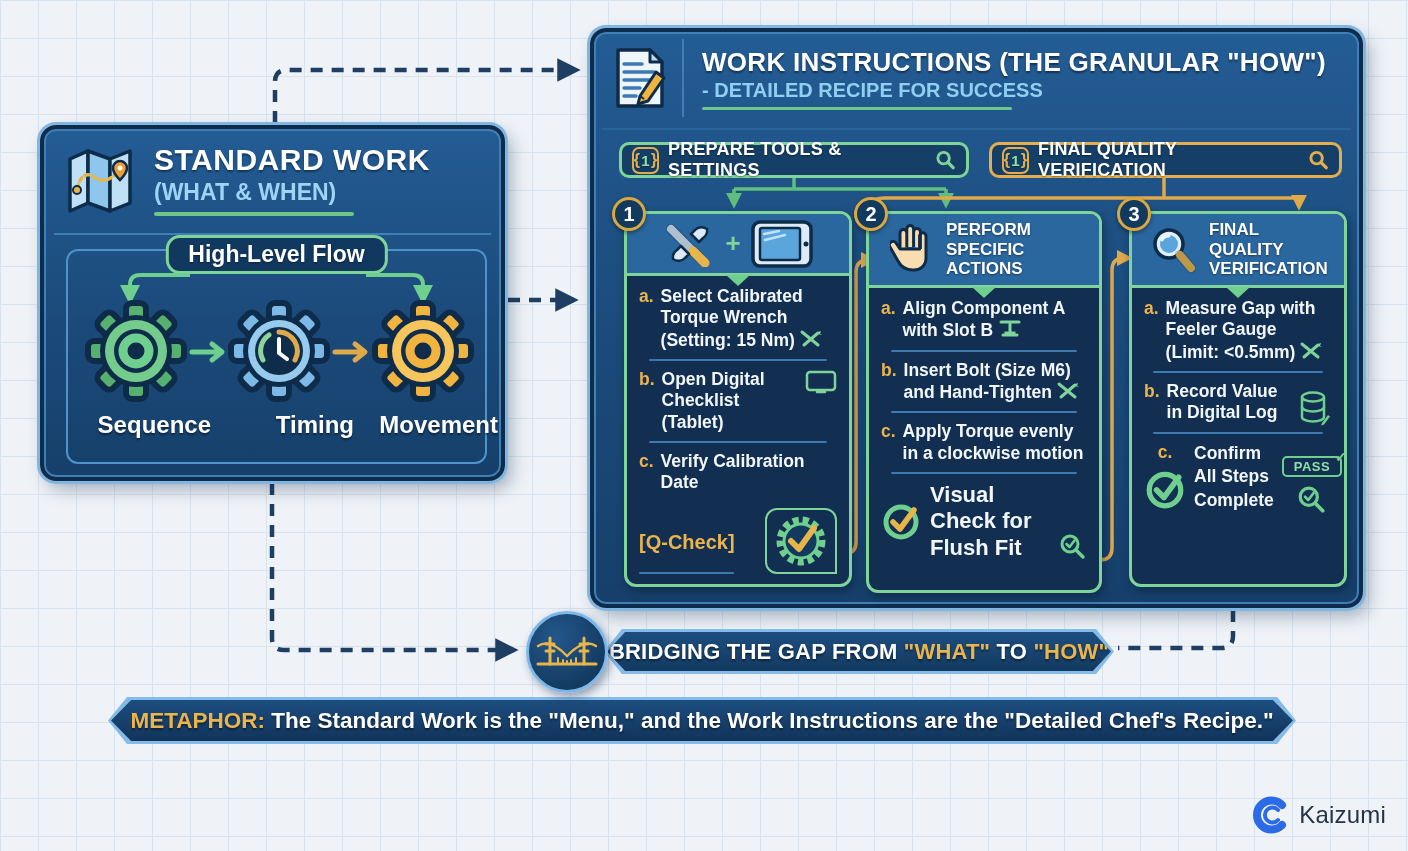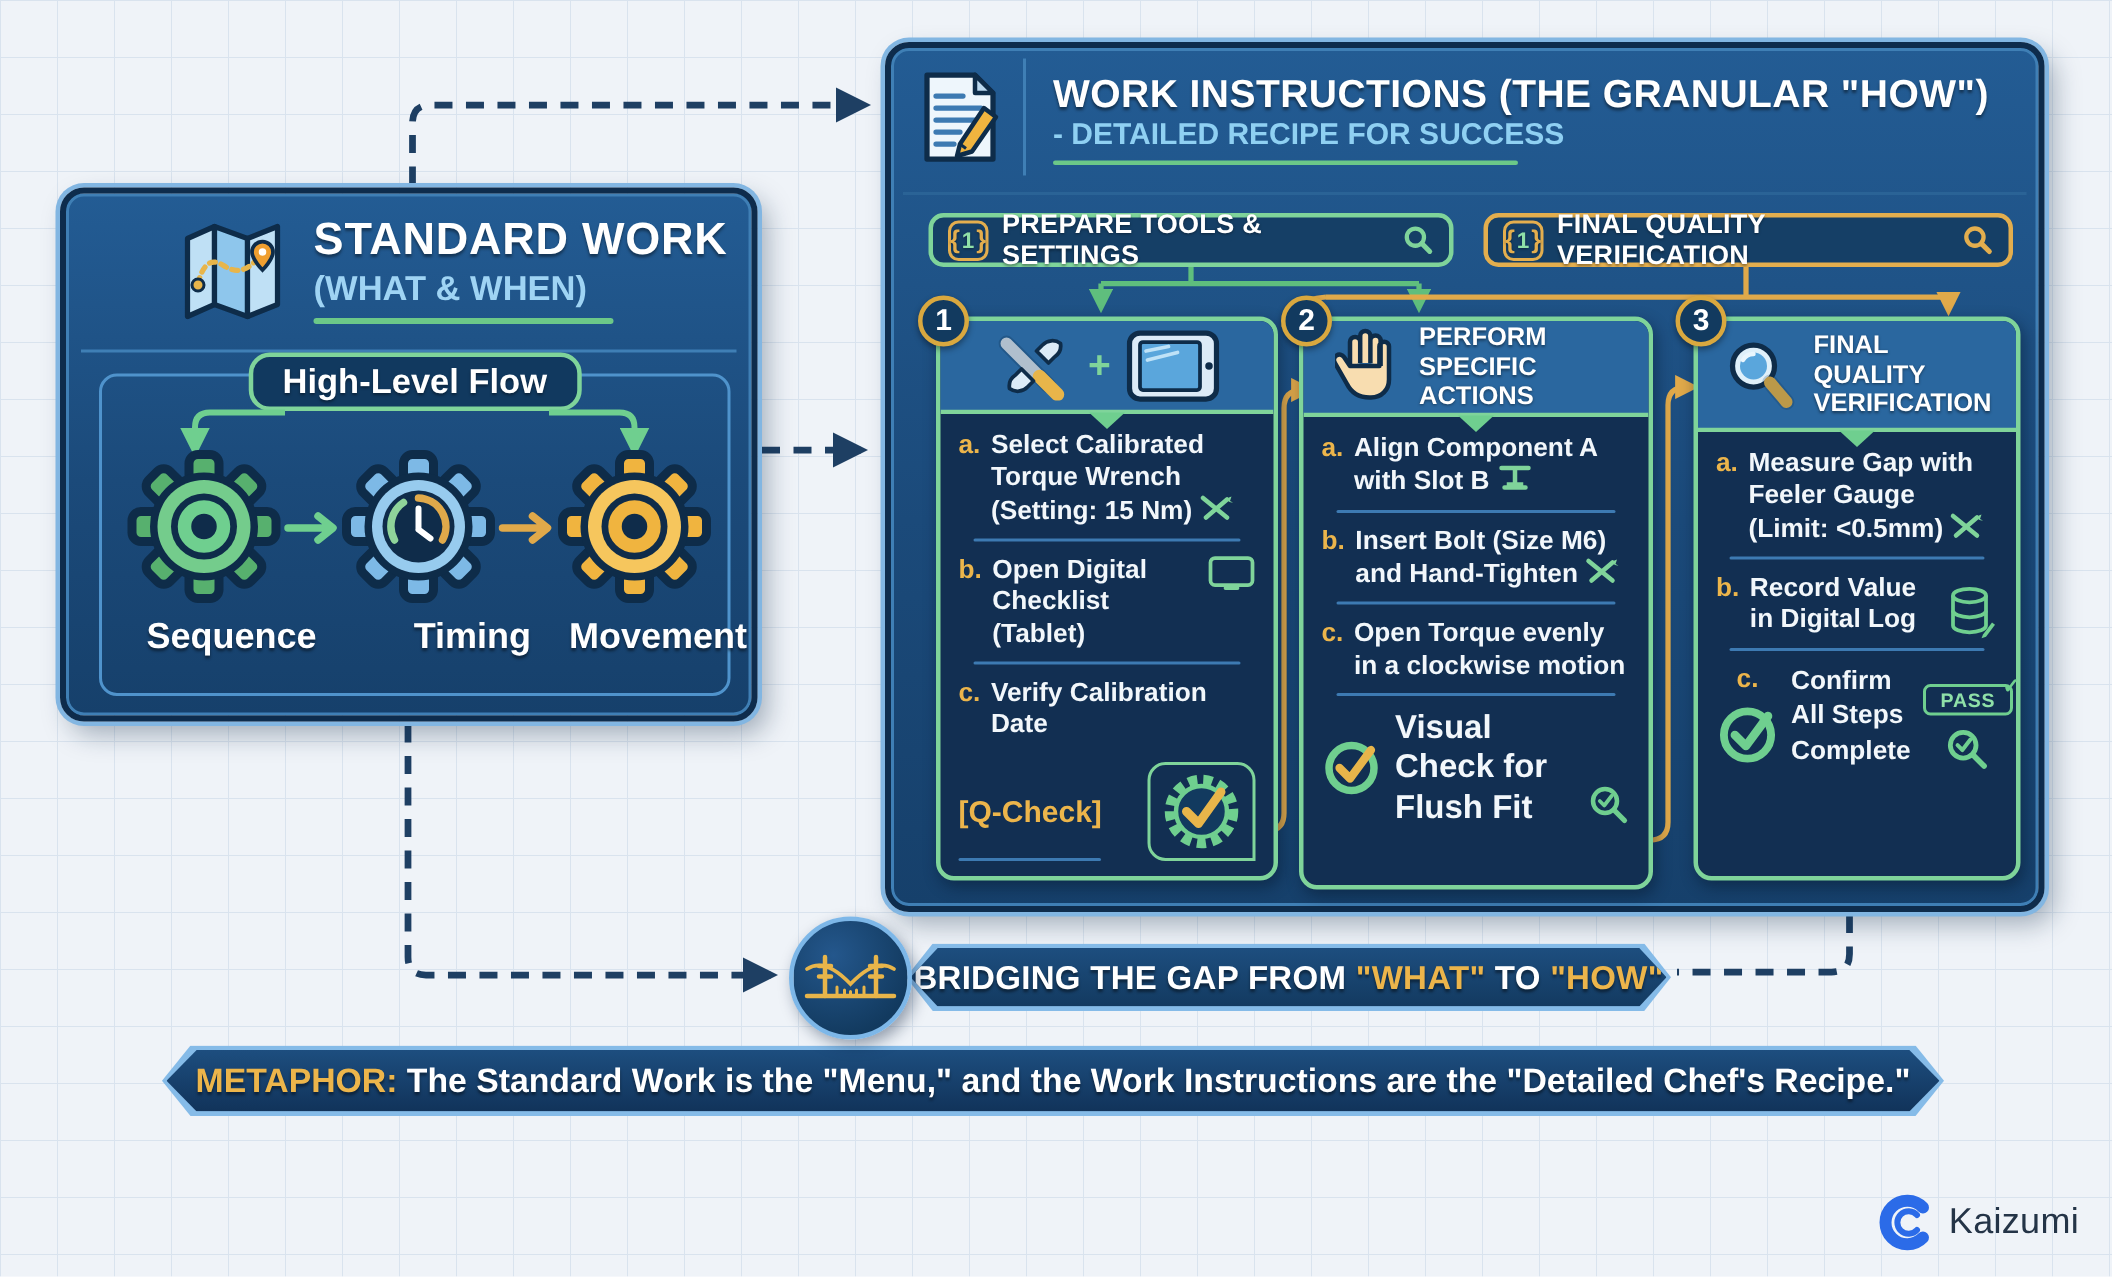--- a/index.html
+++ b/index.html
@@ -19,21 +19,21 @@
   
   .panel {
     position:absolute; border-radius:16px;
     background:linear-gradient(180deg,#235c94 0%,#1b4a7a 55%,#16406b 100%);
     border:4px solid #0e2c4c;
     box-shadow:0 0 0 3px #82b6e2, 6px 8px 18px rgba(15,40,70,.35),
                inset 0 0 0 2px #3f7fb5;
   }
 
   
-  .sw-head { display:flex; align-items:center; gap:16px; padding:14px 16px 8px 20px;justify-content:flex-end; }
+  .sw-head { display:flex; align-items:center; gap:16px; padding:14px 16px 8px 20px; }
   .sw-titleblock { display:flex; flex-direction:column; }
   .sw-title { font-size:30px; font-weight:800; color:#fff; letter-spacing:.5px; text-shadow:0 2px 2px rgba(0,0,0,.4); }
   .sw-sub { font-size:23px; font-weight:700; color:#9fd4f4; margin-top:2px; }
   .sw-underline { width:200px; height:4px; background:#6cc888; border-radius:2px; margin-top:6px; }
   .sw-divider { position:absolute; left:10px; right:10px; top:104px; height:2px; background:#3f7fb5; }
   .sw-inner { position:absolute; left:22px; top:120px; width:421px; height:215px;
     border:2px solid #4f93cc; border-radius:12px; }
   .hlf-pill { position:absolute; left:50%; top:-16px; transform:translateX(-50%);
     background:#11395f; border:3px solid #7fd49a; border-radius:14px;
     padding:3px 20px; font-size:23px; font-weight:800; color:#fff; white-space:nowrap;
@@ -366,21 +366,21 @@
               <circle cx="27" cy="27" r="17" fill="#123a5f" stroke="#6fcf8f" stroke-width="3"></circle>
               <path d="M17 27 L25 35 L40 14" fill="none" stroke="#e8b54a" stroke-width="6" stroke-linecap="round" stroke-linejoin="round"></path>
             </svg>
           </div>
         </div>
       </div>
     </div>
 
     <div class="col" style="left:272px;top:179px;width:236px;height:382px;">
       <div class="col-num" style="left:-15px;top:-17px;">2</div>
-      <div class="col-head" style="height:64px;">
+      <div class="col-head" style="height:74px;">
         <svg width="46" height="54" viewBox="0 0 46 54">
           <g fill="#f8ddb0" stroke="#0e2c49" stroke-width="3" stroke-linejoin="round">
             <path d="M10 26 V10 a3.4 3.4 0 0 1 6.8 0 V24 M16.8 24 V6 a3.4 3.4 0 0 1 6.8 0 V24 M23.6 24 V9 a3.4 3.4 0 0 1 6.8 0 V26 M10 26 l-4 -6 a3.6 3.6 0 0 0 -6 4 l8 14 c3 6 8 9 15 9 h1 c7 0 12 -5 12 -12 V13 a3.2 3.2 0 0 0 -6.4 0 V26 Z"></path>
           </g>
         </svg>
         <div class="col-head-label" style="width:132px;">PERFORM SPECIFIC ACTIONS</div>
         <div class="tri"></div>
       </div>
       <div class="col-body">
         <div class="item">
@@ -393,21 +393,21 @@
         <div class="item">
           <span class="letter">b.</span>
           <span class="txt"><span>Insert Bolt (Size M6) and Hand-Tighten</span><span class="inline-icon"><svg width="24" height="20" viewBox="0 0 24 20">
                   <path d="M3 3 L19 16 M5 16 L19 4" stroke="#7fd49a" stroke-width="3" stroke-linecap="round"></path>
                   <path d="M19 4 a4 4 0 0 1 3 -2 l-1 3 2 1 a4 4 0 0 1 -4 -2z" fill="#7fd49a"></path>
                 </svg></span></span>
         </div>
         <div class="divider"></div>
         <div class="item">
           <span class="letter">c.</span>
-          <span class="txt">Open Torque evenly in a clockwise motion</span>
+          <span class="txt">Apply Torque evenly in a clockwise motion</span>
         </div>
         <div class="divider"></div>
         <div class="check-row">
           <svg width="40" height="40" viewBox="0 0 40 40">
             <circle cx="20" cy="20" r="15" fill="none" stroke="#6fcf8f" stroke-width="5"></circle>
             <path d="M12 20 L19 27 L33 8" fill="none" stroke="#e8b54a" stroke-width="5.5" stroke-linecap="round" stroke-linejoin="round"></path>
           </svg>
           <span style="max-width:120px;">Visual Check for Flush Fit</span>
           <svg class="mag" width="28" height="28" viewBox="0 0 28 28">
             <circle cx="11" cy="11" r="8" fill="none" stroke="#6fcf8f" stroke-width="3"></circle>

